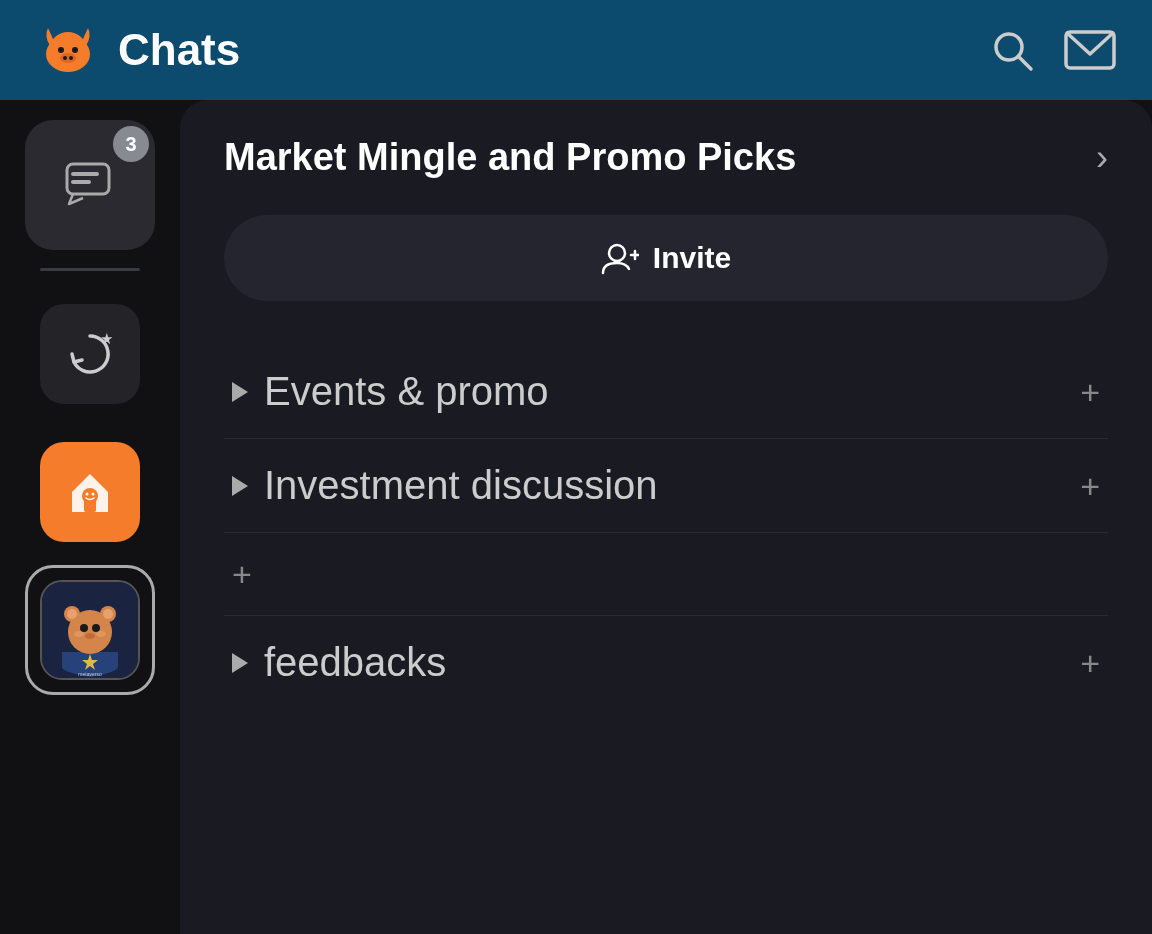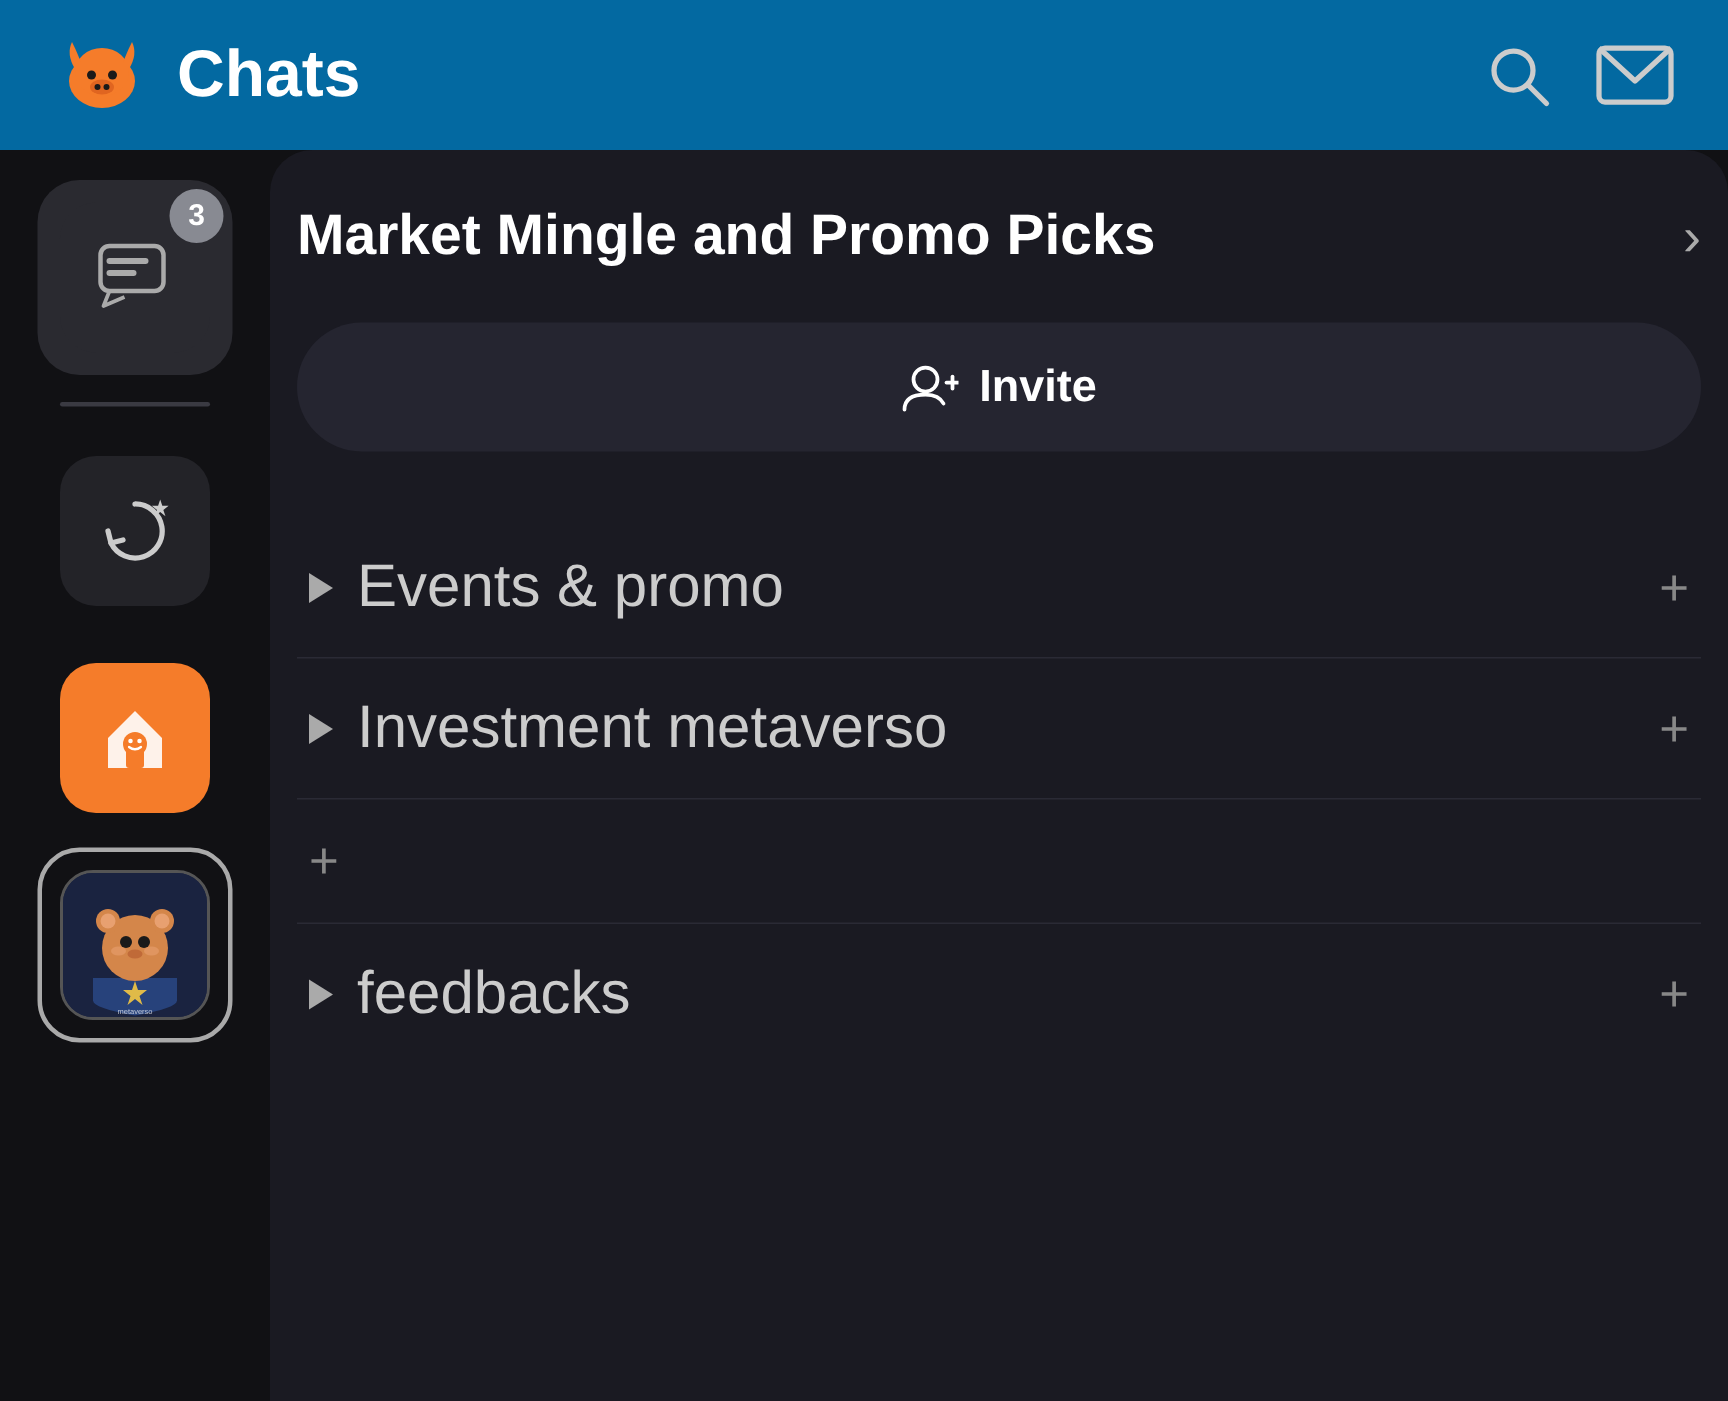--- a/index.html
+++ b/index.html
@@ -13,21 +13,21 @@
       overflow: hidden;
     }
 
     
     .header {
       display: flex;
       align-items: center;
       justify-content: space-between;
       padding: 0 36px;
       height: 100px;
-      background: #0369a1;
+      background: #0c4a6e;
     }
 
     .header-left {
       display: flex;
       align-items: center;
       gap: 18px;
     }
 
     .logo-icon {
       width: 64px;
@@ -161,21 +161,21 @@
 
     .sidebar-item.selected-border {
       border: 3px solid #aaaaaa;
     }
 
     
     .content {
       flex: 1;
       background: #1a1a22;
       border-radius: 28px 28px 0 0;
-      padding: 36px 18px;
+      padding: 36px 44px;
       overflow-y: auto;
     }
 
     
     .channel-header {
       display: flex;
       align-items: center;
       margin-bottom: 36px;
     }
 
@@ -396,21 +396,21 @@
         <div class="category-left">
           <div class="triangle-icon"></div>
           <span class="category-label">Events &amp; promo</span>
         </div>
         <span class="plus-icon">+</span>
       </div>
 
       <div class="category-item">
         <div class="category-left">
           <div class="triangle-icon"></div>
-          <span class="category-label">Investment metaverso</span>
+          <span class="category-label">Investment discussion</span>
         </div>
         <span class="plus-icon">+</span>
       </div>
 
       <div class="category-item">
         <span class="plus-icon">+</span>
       </div>
 
       <div class="category-item">
         <div class="category-left">

